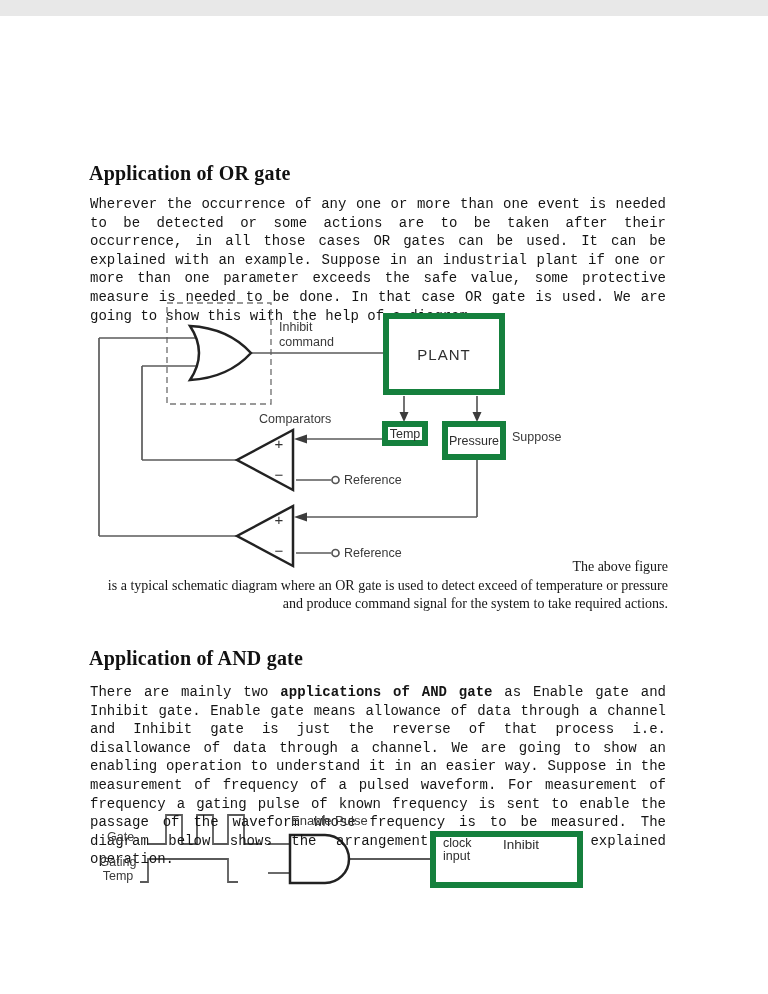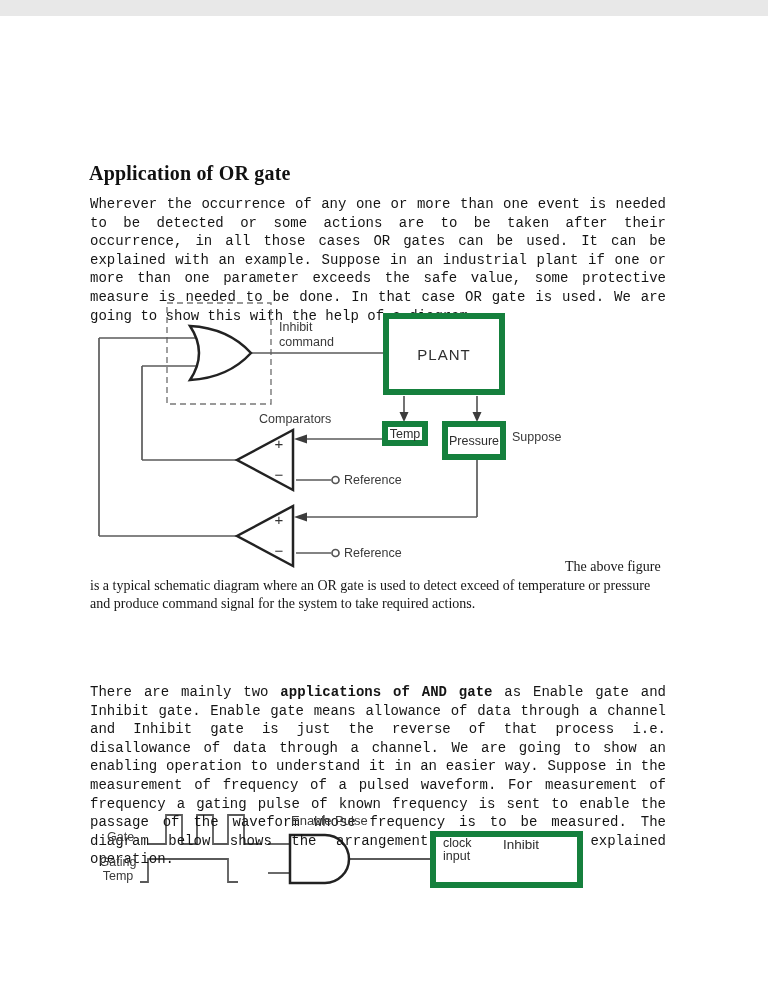--- a/index.html
+++ b/index.html
@@ -17,21 +17,21 @@
     font-family:"Liberation Serif", serif;
     font-size:20px;font-weight:bold;color:#111;
     margin:0;line-height:25px;letter-spacing:0.2px;
   }
   p.body-text{
     font-size:14px;line-height:18.6px;color:#151515;
     margin:0;text-align:justify;font-family:Liberation Mono, monospace;
   }
   p.note-text{
     font-size:14px;line-height:18.6px;color:#151515;
-    margin:0;text-align:left;
+    margin:0;text-align:right;
   }
   .dlabel{
     font-family:"Liberation Sans", sans-serif;
     font-size:12.5px;color:#3a3a3a;line-height:15px;
     white-space:nowrap;
   }
   .dlabel.wrap{white-space:normal;}
   .pm{
     font-family:"Liberation Sans", sans-serif;
     font-size:15px;font-weight:500;color:#333;
@@ -134,20 +134,21 @@
     <div class="dlabel abs" style="left:344px;top:457px;">Reference</div>
     <div class="dlabel abs" style="left:344px;top:530px;">Reference</div>
     <div class="pm abs" style="left:272px;top:421px;">+</div>
     <div class="pm abs" style="left:272px;top:452px;">−</div>
     <div class="pm abs" style="left:272px;top:497px;">+</div>
     <div class="pm abs" style="left:272px;top:528px;">−</div>
   </div>
 
   <p class="note-text abs" style="left:90px;top:542px;width:578px;text-indent:475px;">The above figure is a typical schematic diagram where an OR gate is used to detect exceed of temperature or pressure and produce command signal for the system to take required actions.</p>
 
+  <h1 class="doc-h abs" style="left:89px;top:630px;">Application of AND gate</h1>
 
   <p class="body-text abs" style="left:90px;top:667px;width:576px;"><span>There are mainly two </span><strong>applications of AND gate</strong><span> as Enable gate and Inhibit gate. Enable gate means allowance of data through a channel and Inhibit gate is just the reverse of that process i.e. disallowance of data through a channel. We are going to show an enabling operation to understand it in an easier way. Suppose in the measurement of frequency of a pulsed waveform. For measurement of frequency a gating pulse of known frequency is sent to enable the passage of the waveform whose frequency is to be measured. The diagram below shows the arrangement of the above explained operation.</span></p>
 
   <div class="schbox abs" style="left:430px;top:815px;width:153px;height:57px;justify-content:flex-start;">
     <div class="counter-inner">
       <span class="clock-input">clock input</span>
       <span class="counter-name">Inhibit</span>
     </div>
   </div>
 

